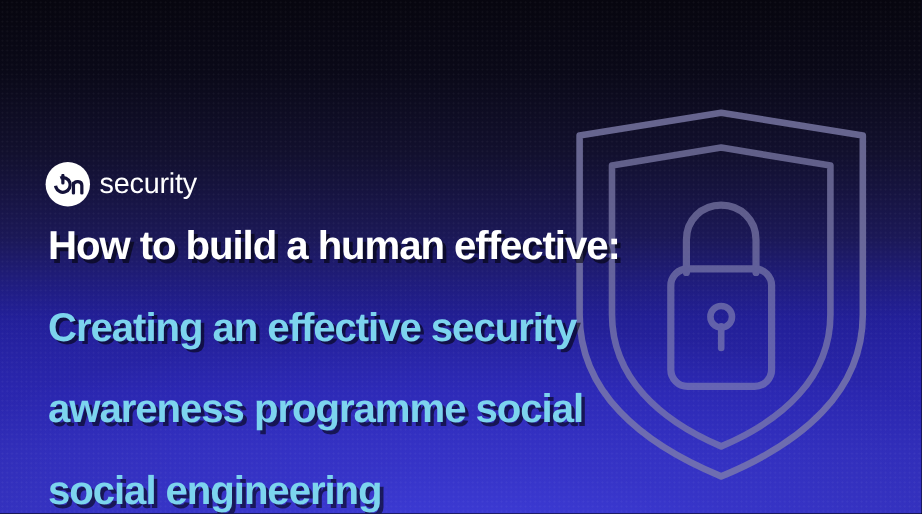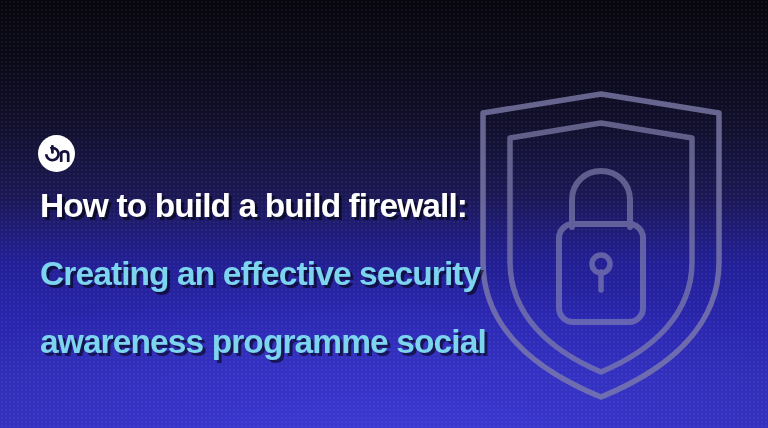--- a/index.html
+++ b/index.html
@@ -118,21 +118,23 @@
   <div id="logo">
     <span id="logo-mark">
       <svg width="26" height="17" viewBox="0 0 26 17" xmlns="http://www.w3.org/2000/svg" aria-hidden="true">
 
         <circle cx="8.4" cy="9.1" r="6.1" stroke="#14123a" stroke-width="2.7" fill="none" stroke-dasharray="30 8" transform="rotate(-110 8.4 9.1)"></circle>
         <path d="M8.4 1.2 L8.4 7.4" stroke="#14123a" stroke-width="2.7" stroke-linecap="round"></path>
 
         <path d="M17.2 16.1 L17.2 7.6 M17.2 8.6 C18.2 5.4 24.2 5.4 24.2 9.6 L24.2 16.1" stroke="#14123a" stroke-width="2.7" fill="none" stroke-linecap="round" stroke-linejoin="round"></path>
       </svg>
     </span>
+    <span id="logo-word">security</span>
   </div>
 
   <div id="headline">
-    <div class="hl-line hl-white">How to build a build firewall:</div>
+    <div class="hl-line hl-white">How to build a human effective:</div>
     <div class="hl-line hl-blue">Creating an effective security</div>
     <div class="hl-line hl-blue">awareness programme social</div>
+    <div class="hl-line hl-blue">social engineering</div>
   </div>
 
 </div>
 
 </body></html>

